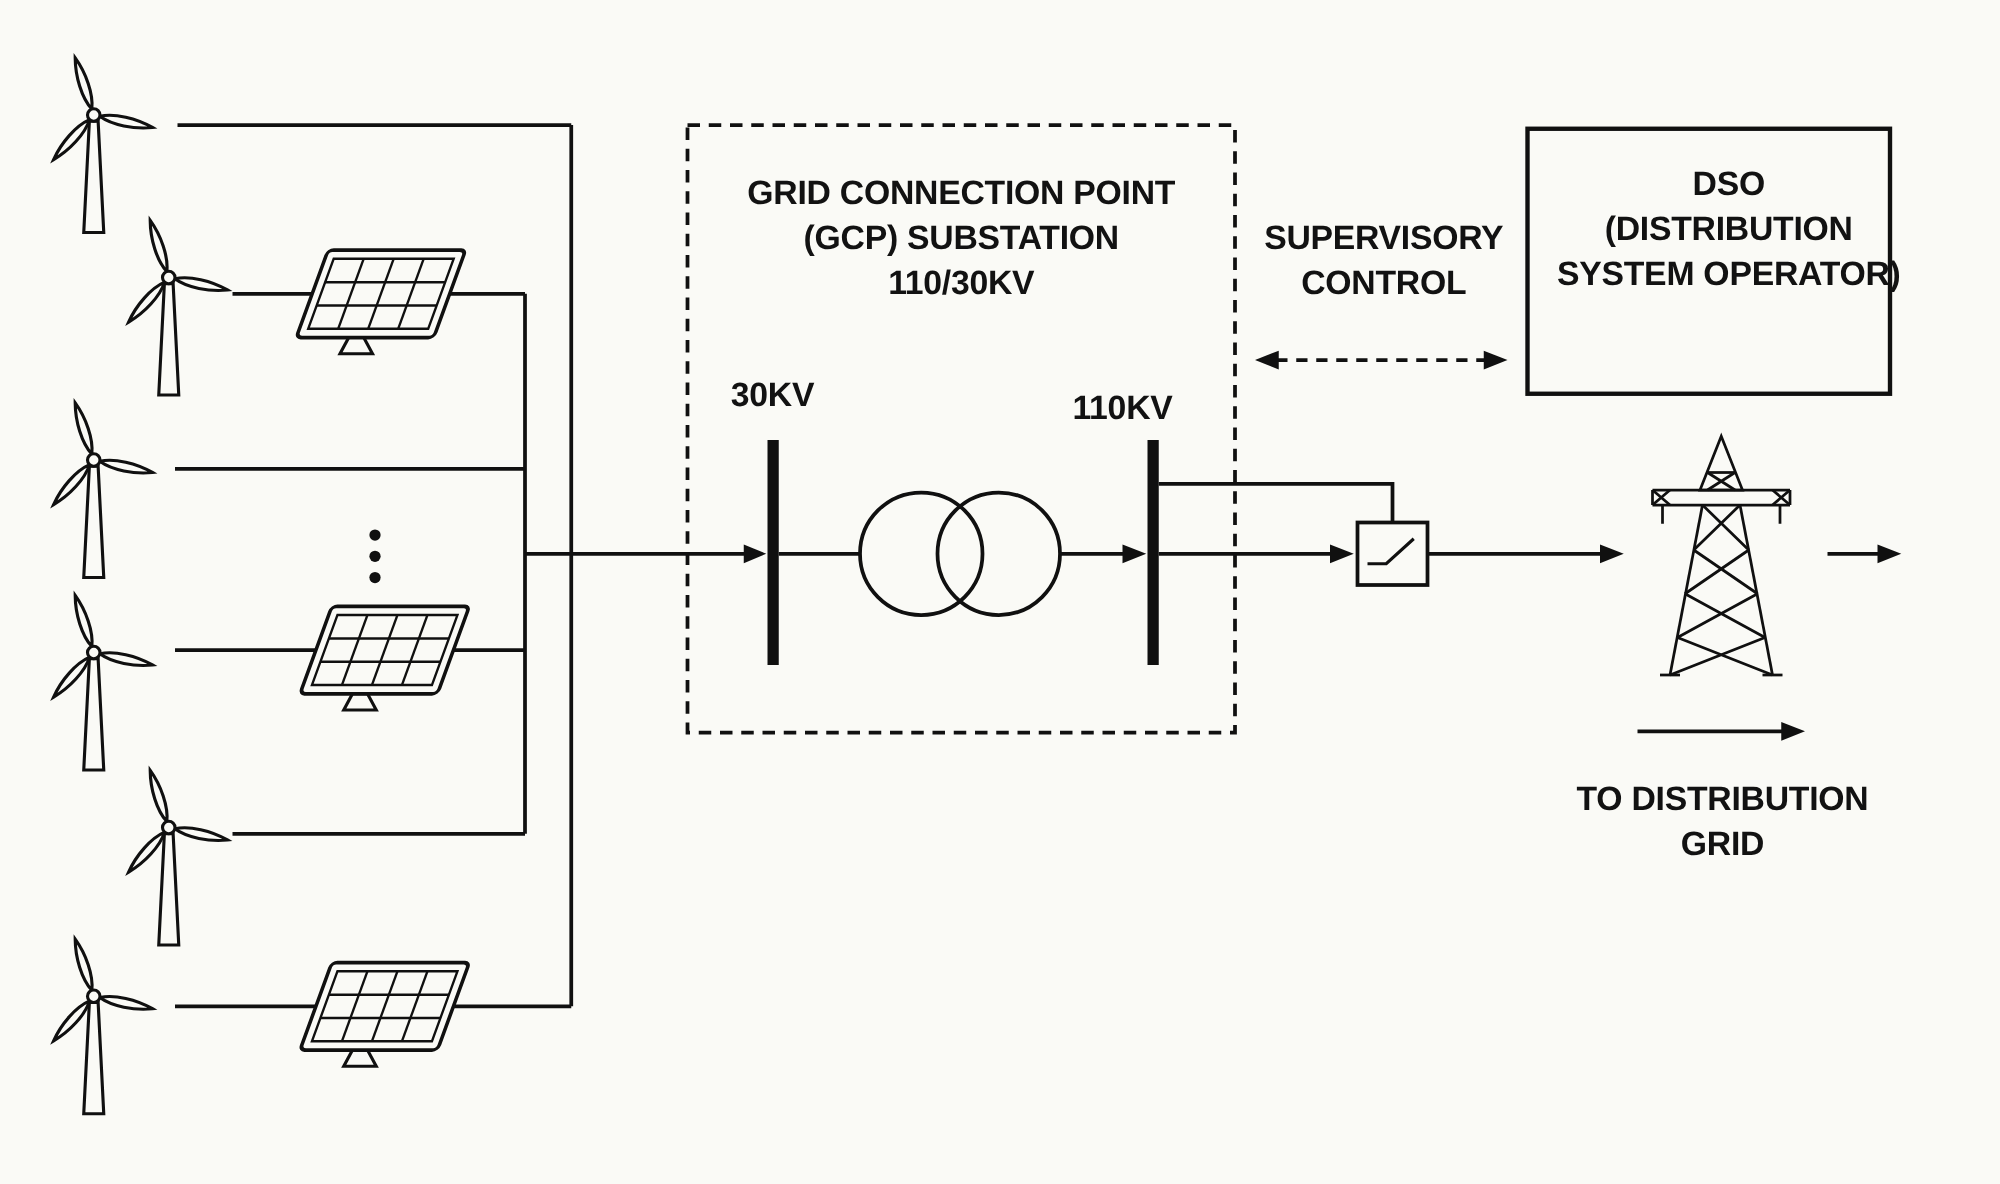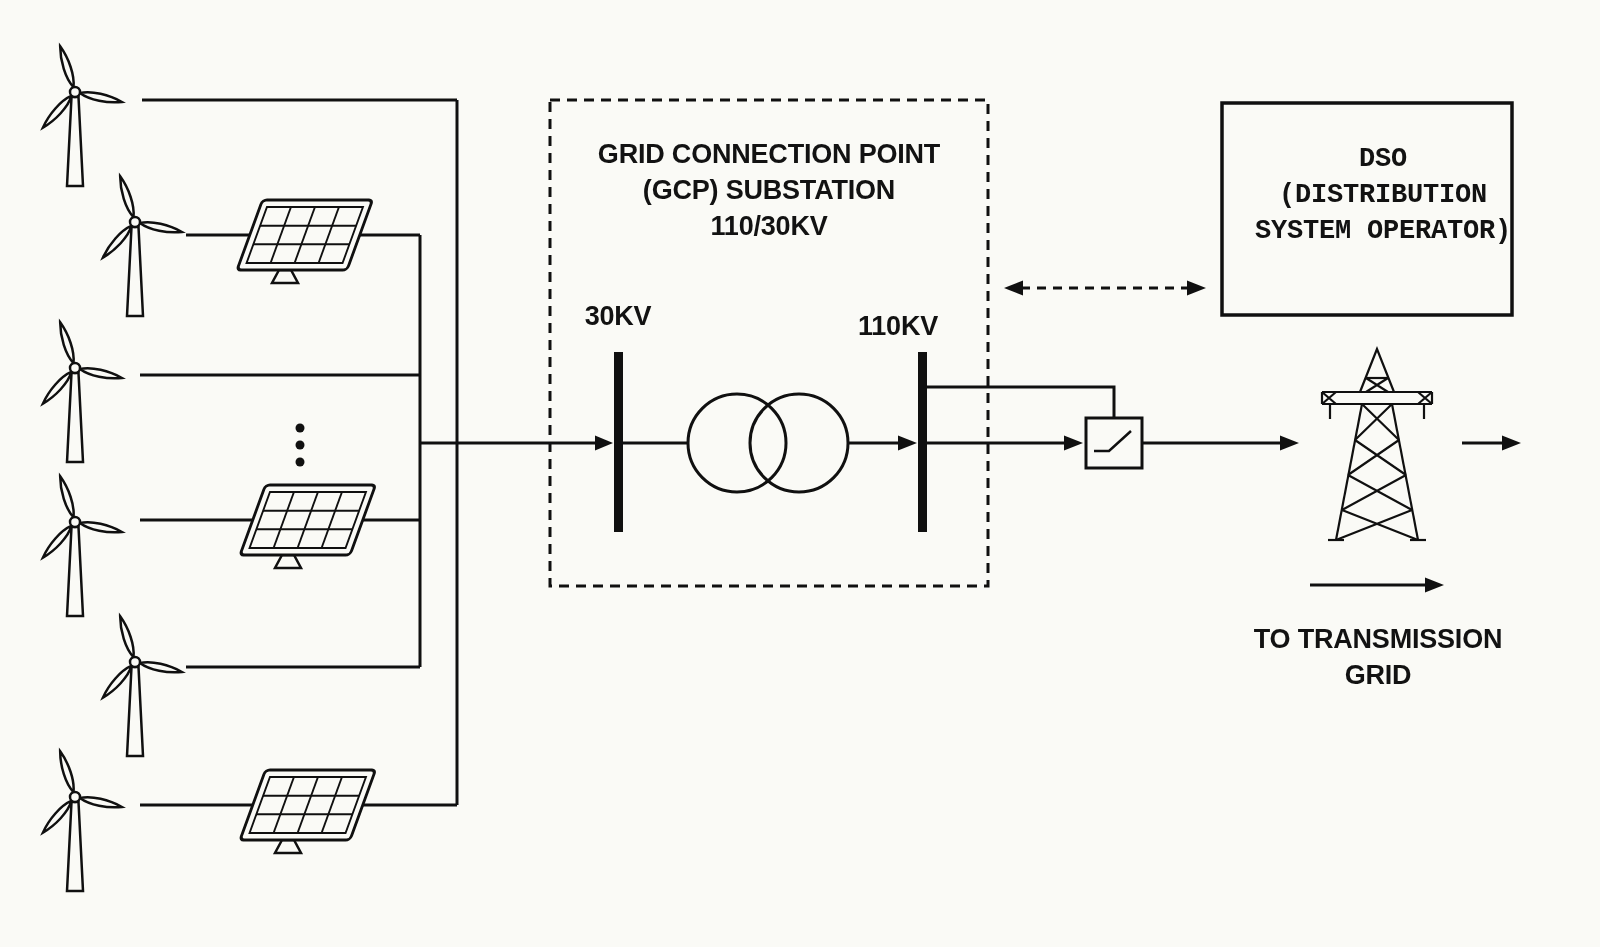--- a/index.html
+++ b/index.html
@@ -14,21 +14,21 @@
     font-weight: 700;
     font-size: 27px;
     line-height: 1.33;
     letter-spacing: -0.2px;
     color: #121212;
   }
   .lbl-gcp   { left: 550px;  top: 137px; width: 438px; }
   .lbl-30kv  { left: 556px;  top: 299px; width: 124px; }
   .lbl-110kv { left: 836px;  top: 309px; width: 124px; }
   .lbl-sup   { left: 1000px; top: 173px; width: 214px; }
-  .lbl-dso   { left: 1224px; top: 142px; width: 318px; font-family: Liberation Mono, monospace; }
+  .lbl-dso   { left: 1224px; top: 130px; width: 318px; }
   .lbl-trans { left: 1248px; top: 622px; width: 260px; }
 </style>
 </head>
 <body>
 
 <div class="canvas">
 
   <svg width="1600" height="947" viewBox="0 0 1600 947" stroke="#101010" fill="none" stroke-linecap="butt">
 
     <defs>
@@ -159,19 +159,21 @@
       <line x1="1310" y1="585" x2="1426" y2="585" stroke-width="3"></line>
       <polygon points="1425,577.5 1444,585 1425,592.5" fill="#101010" stroke="none"></polygon>
     </g>
   </svg>
 
   <div class="label lbl-gcp">GRID CONNECTION POINT
 (GCP) SUBSTATION
 110/30KV</div>
   <div class="label lbl-30kv">30KV</div>
   <div class="label lbl-110kv">110KV</div>
+  <div class="label lbl-sup">SUPERVISORY
+CONTROL</div>
   <div class="label lbl-dso">DSO
 (DISTRIBUTION
 SYSTEM OPERATOR)</div>
-  <div class="label lbl-trans">TO TRANSMISSION
+  <div class="label lbl-trans">TO DISTRIBUTION
 GRID</div>
 
 </div>
 
 </body></html>

